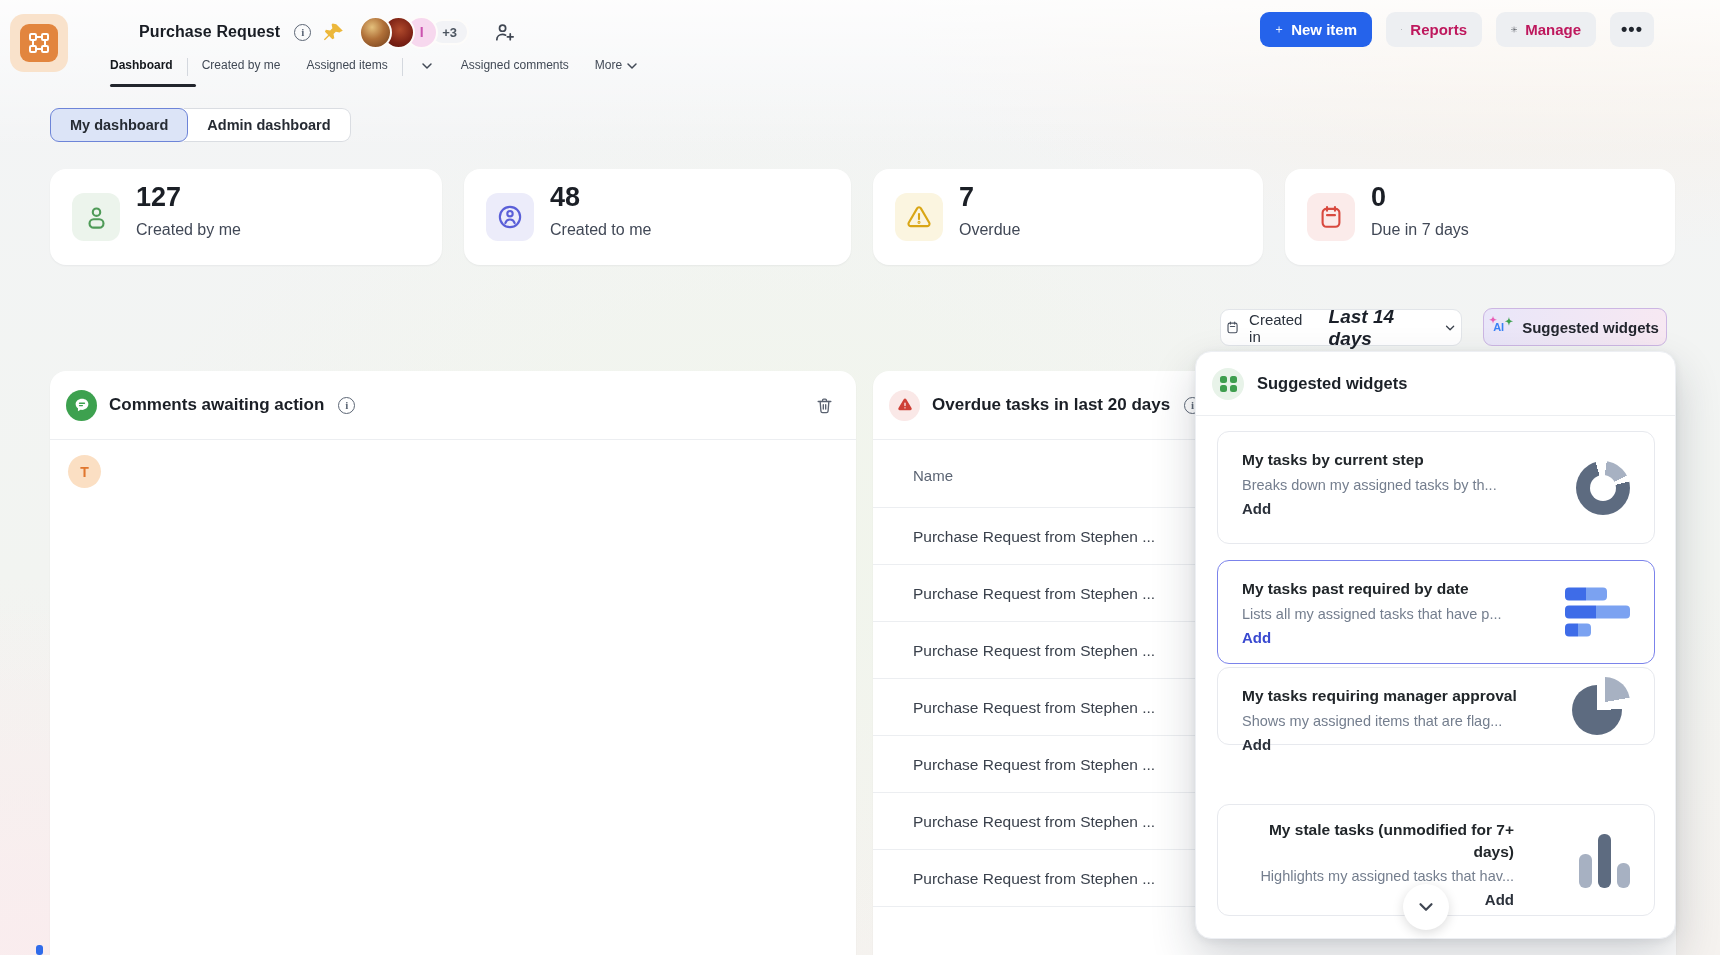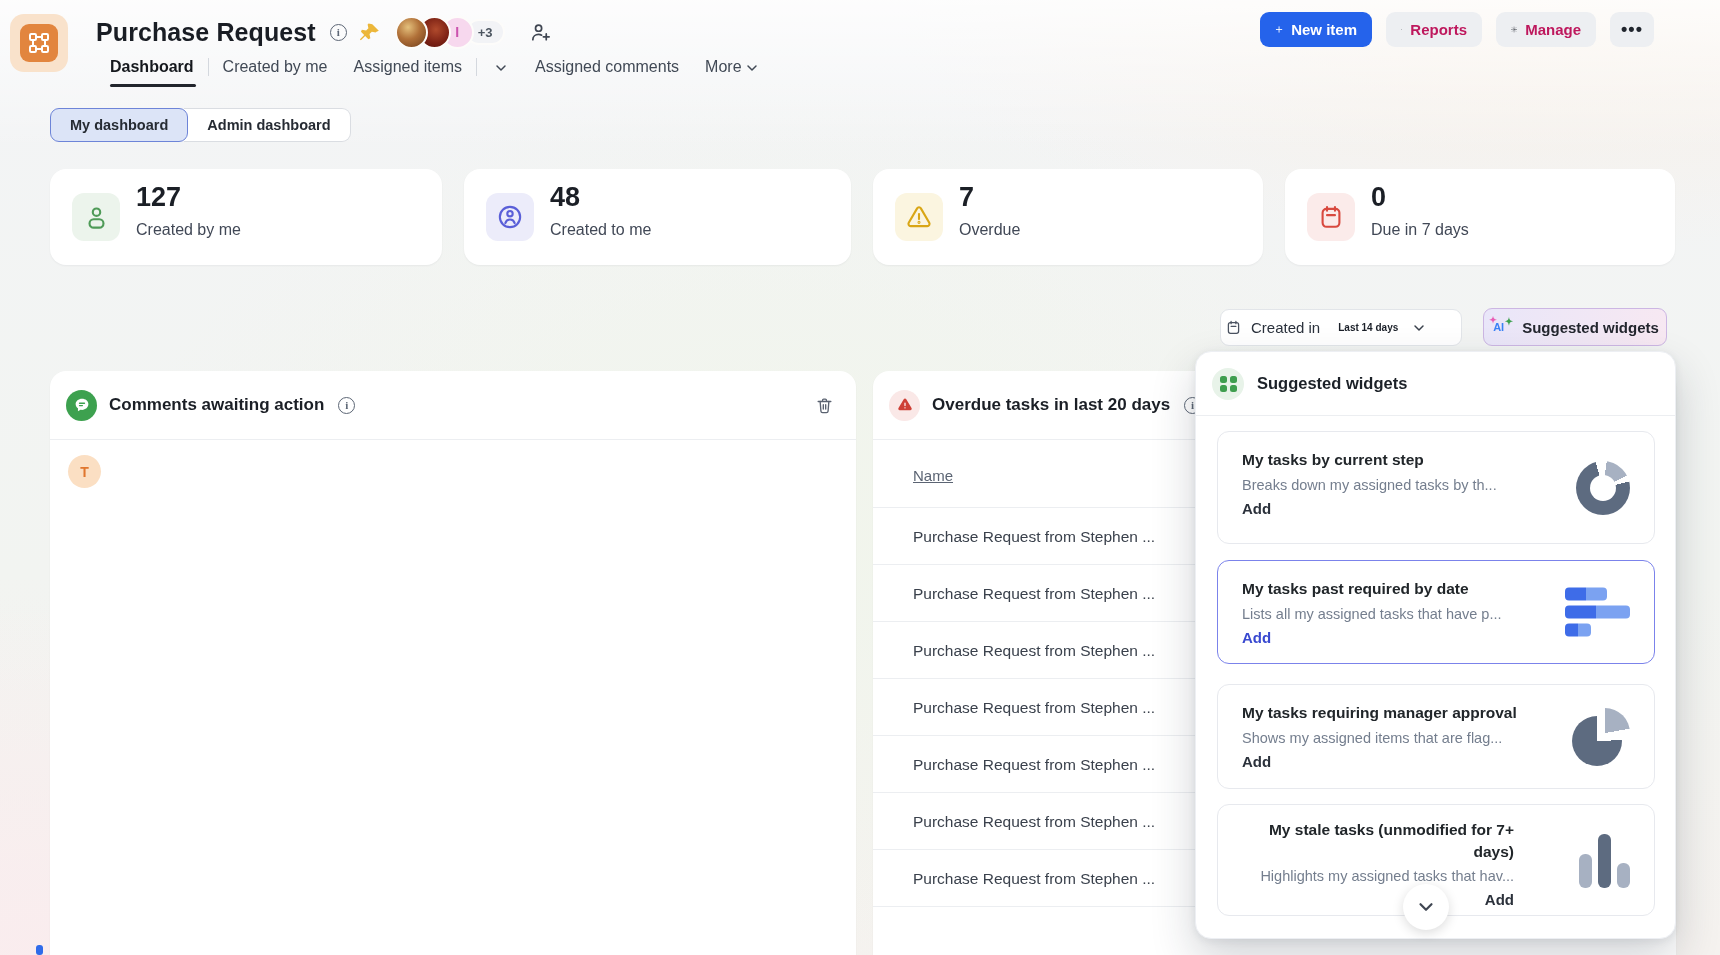--- a/index.html
+++ b/index.html
@@ -16,21 +16,21 @@
   }
   .top-fade { position:absolute; left:0; top:0; width:100%; height:150px;
     background:linear-gradient(180deg, rgba(255,255,255,.8), rgba(255,255,255,0)); pointer-events:none; }
 
   
   .app-icon { position:absolute; left:10px; top:14px; width:58px; height:58px; border-radius:14px;
     background:#f9e2cb; display:flex; align-items:center; justify-content:center; }
   .app-icon-inner { width:38px; height:38px; border-radius:9px; background:#e2853e;
     display:flex; align-items:center; justify-content:center; }
   .title-row { position:absolute; left:96px; top:12px; height:40px; display:flex; align-items:center; }
-  .page-title { font-size:25px; font-weight:700; color:#191d24; letter-spacing:.1px; }
+  .page-title { font-size:16px; font-weight:700; color:#191d24; letter-spacing:.1px;margin-left:43px; }
   .info-circle { width:17px; height:17px; border:1.6px solid #5c6675; border-radius:50%;
     color:#5c6675; font-size:11px; font-weight:700; display:flex; align-items:center; justify-content:center;
     font-family:"Liberation Serif", serif; flex:none; }
   .pin { margin-left:13px; display:flex; }
   .avatar-stack { display:flex; align-items:center; margin-left:14px; }
   .avatar { width:33px; height:33px; border-radius:50%; border:2px solid #fdfcfa; flex:none;
     display:flex; align-items:center; justify-content:center; font-size:14px; font-weight:700; }
   .avatar.a1 { background:radial-gradient(circle at 38% 32%, #e4c07c 0%, #b07038 45%, #6e3c1a 100%); z-index:3; }
   .avatar.a2 { background:radial-gradient(circle at 55% 40%, #b04a2c 0%, #7d2215 55%, #55110b 100%); margin-left:-10px; z-index:2; }
   .avatar.a3 { background:#f7d8ee; color:#cb52ae; margin-left:-10px; z-index:1; }
@@ -39,21 +39,21 @@
   .share-icon { margin-left:24px; display:flex; cursor:pointer; }
 
   .header-actions { position:absolute; left:1260px; top:12px; display:flex; gap:14px; }
   .btn { height:35px; border-radius:9px; display:inline-flex; align-items:center; justify-content:center;
     gap:8px; padding:0 15px; font-size:15px; font-weight:600; cursor:pointer; border:none; white-space:nowrap; }
   .btn-primary { background:#2563eb; color:#fff; }
   .btn-secondary { background:#edeff2; color:#be185d; }
   .btn-more { width:44px; padding:0; background:#edeff2; color:#21262e; font-size:18px; letter-spacing:1px; font-weight:700; }
 
   
-  .tabs { position:absolute; left:110px; top:58px; display:flex; align-items:flex-end; font-size:16px; color:#414955; }
+  .tabs { position:absolute; left:110px; top:58px; display:flex; align-items:flex-start; font-size:12px; color:#414955; }
   .tab { cursor:pointer; }
   .tab.active { color:#15181d; font-weight:700; }
   .tab-sep { width:1px; height:18px; background:#d4d8de; margin:0 14px; }
   .tab-gap { width:26px; }
   .tab-chev { display:flex; cursor:pointer; margin-left:2px; }
   .tab-underline { position:absolute; left:110px; top:84px; width:86px; height:3px; background:#21252c; border-radius:2px; }
 
   
   .dash-toggle { position:absolute; left:50px; top:108px; display:flex; font-size:14.5px; font-weight:600; }
   .toggle-seg { height:34px; display:flex; align-items:center; padding:0 19px; cursor:pointer; color:#262b33; }
@@ -65,21 +65,21 @@
     box-shadow:0 1px 2px rgba(16,24,40,.05); }
   .stat-icon { position:absolute; left:22px; top:24px; width:48px; height:48px; border-radius:12px;
     display:flex; align-items:center; justify-content:center; }
   .stat-value { position:absolute; left:86px; top:13px; font-size:27px; font-weight:700; color:#1b1f26; }
   .stat-label { position:absolute; left:86px; top:52px; font-size:16px; color:#414856; }
 
   
   .filter-pill { position:absolute; left:1220px; top:309px; width:242px; height:37px; background:#fff;
     border:1px solid #e2e5e9; border-radius:9px; display:flex; align-items:center; padding:0 4px; gap:9px; cursor:pointer; }
   .filter-label { font-size:15px; color:#2b323d; }
-  .filter-value { font-size:10px; font-weight:700; color:#1b2029; margin-left:9px; }
+  .filter-value { font-size:19px; font-weight:700; color:#1b2029; margin-left:9px;font-style:italic; }
   .sw-btn { position:absolute; left:1483px; top:308px; width:184px; height:38px; border-radius:9px;
     border:1px solid #ccb6e3; background:linear-gradient(95deg,#e9e6f9 0%,#f7e8f2 100%);
     display:flex; align-items:center; justify-content:center; gap:9px; font-size:15px; font-weight:600; color:#23262e; cursor:pointer; }
   .ai-glyph { position:relative; width:22px; height:18px; flex:none; }
   .ai-glyph .ai-txt { position:absolute; left:2px; top:3px; font-size:11px; font-weight:700; color:#3b82f6; }
   .ai-glyph .spark-pink { position:absolute; left:-2px; top:-3px; font-size:9px; color:#e95db5; }
   .ai-glyph .spark-green { position:absolute; right:0px; top:-2px; font-size:10px; color:#3da14f; }
 
   
   .panel { position:absolute; top:371px; background:#fff; border-radius:16px; box-shadow:0 1px 2px rgba(16,24,40,.05); }
@@ -96,21 +96,21 @@
   .comment { position:absolute; left:18px; top:84px; display:flex; gap:12px; }
   .comment-avatar { width:33px; height:33px; border-radius:50%; background:#fbdfc3; color:#e0762e;
     font-size:14px; font-weight:700; display:flex; align-items:center; justify-content:center; flex:none; }
   .comment-name-row { display:flex; align-items:baseline; gap:7px; margin-top:2px; }
   .comment-author { font-size:15px; font-weight:700; color:#21262e; }
   .comment-dot { color:#9aa2af; font-size:14px; }
   .comment-time { font-size:14px; color:#8a92a0; }
   .comment-msg { margin-top:6px; font-size:16px; color:#262b33; font-weight:600; }
   .comment-mention { color:#2563eb; cursor:pointer; }
 
-  .col-header { position:absolute; left:40px; top:96px; font-size:15px; color:#5b6473;text-decoration:underline; }
+  .col-header { position:absolute; left:40px; top:96px; font-size:15px; color:#5b6473; }
   .od-rows { position:absolute; left:0; top:136px; width:100%; border-top:1px solid #eceef1; }
   .od-row { height:57px; line-height:57px; padding-left:40px; font-size:15.5px; color:#3a414c;
     border-bottom:1px solid #eceef1; cursor:pointer; white-space:nowrap; }
 
   
   .popup { position:absolute; left:1195px; top:351px; width:481px; height:588px; background:#fff;
     border-radius:16px; border:1px solid #edeff3; z-index:30;
     box-shadow:0 20px 45px rgba(31,41,55,.20), 0 2px 8px rgba(31,41,55,.08); }
   .popup-header { height:64px; border-bottom:1px solid #eceef1; display:flex; align-items:center; padding:0 16px; gap:13px; }
   .popup-icon { width:32px; height:32px; border-radius:50%; background:#e8f3e9; display:flex; align-items:center; justify-content:center; }
@@ -407,21 +407,21 @@
             <span class="seg l last" style="width:34px;"></span>
           </div>
         <div class="hrow">
             <span class="seg d first" style="width:13px;"></span>
             <span class="seg l last" style="width:13px;"></span>
           </div>
       </div>
     </div>
   </div>
 
-  <div class="wcard" style="top:332px; height:105px;">
+  <div class="wcard" style="top:315px; height:78px;">
     <div class="wcard-text">
       <div class="wcard-title">My tasks requiring manager approval</div>
       <div class="wcard-desc">Shows my assigned items that are flag...</div>
       <div class="wcard-add">Add</div>
     </div>
     <div class="wcard-chart">
       <div class="pie">
           <div class="main"></div>
           <div class="quarter"></div>
         </div>

